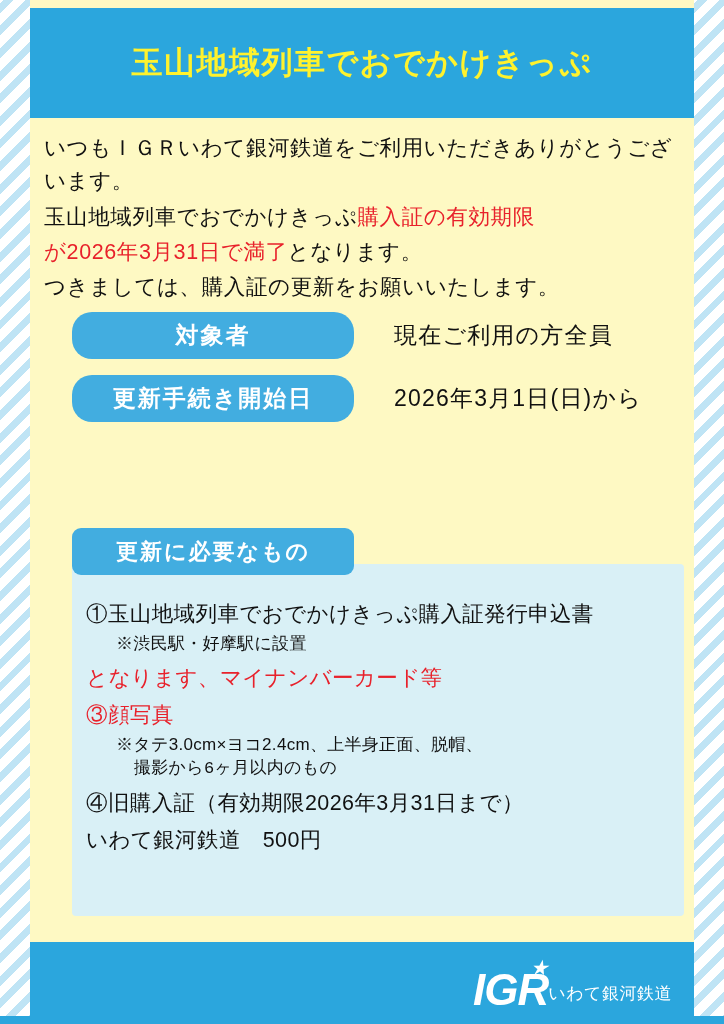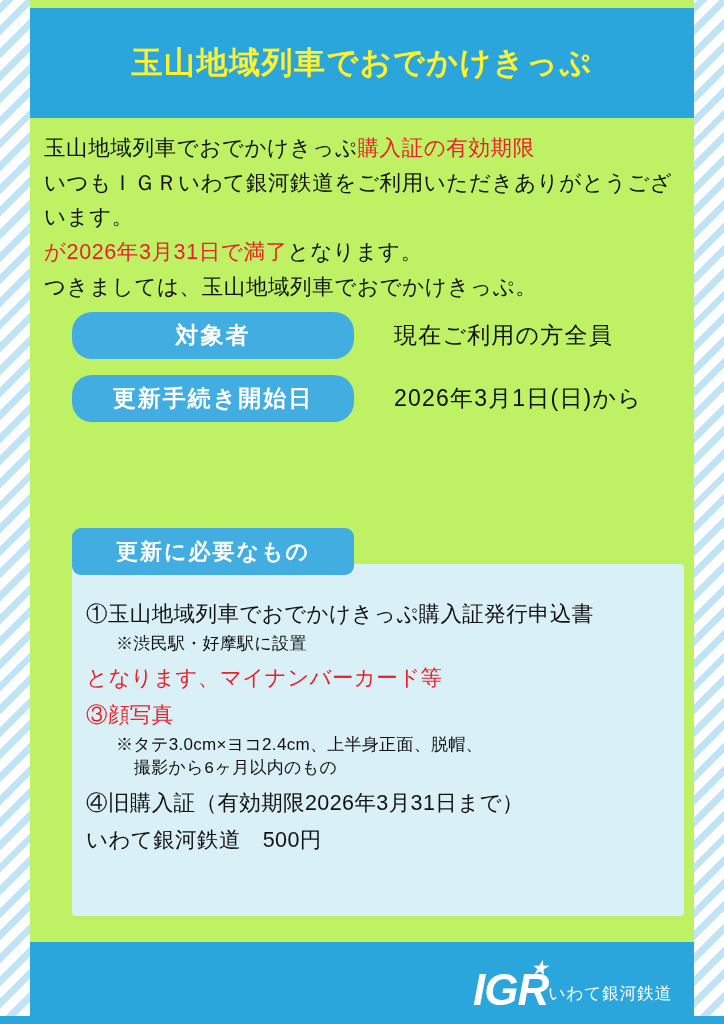--- a/index.html
+++ b/index.html
@@ -32,21 +32,21 @@
   }
   .stripe-left { left: 0; }
   .stripe-right { right: 0; }
 
   .page {
     position: absolute;
     left: 30px;
     top: 0;
     width: 664px;
     height: 1024px;
-    background: #bef264;
+    background: #fef9c3;
   }
 
   
   .header {
     position: absolute;
     left: 0;
     top: 8px;
     width: 664px;
     height: 110px;
     background: #2ba6dd;
@@ -222,24 +222,24 @@
 <div class="stripe-edge stripe-left"></div>
 <div class="stripe-edge stripe-right"></div>
 
 <div class="page">
 
   <div class="header">
     <div class="header-line">玉山地域列車でおでかけきっぷ</div>
   </div>
 
   <div class="intro">
+    <p>いつもＩＧＲいわて銀河鉄道をご利用いただきありがとうございます。</p>
     <p><span>玉山地域列車でおでかけきっぷ</span><span class="red">購入証の有効期限</span></p>
-    <p>いつもＩＧＲいわて銀河鉄道をご利用いただきありがとうございます。</p>
     <p><span class="red">が2026年3月31日で満了</span><span>となります。</span></p>
-    <p>つきましては、玉山地域列車でおでかけきっぷ。</p>
+    <p>つきましては、購入証の更新をお願いいたします。</p>
   </div>
 
   <div class="rows">
     <div class="row">
       <div class="row-label">対象者</div>
       <div class="row-value">現在ご利用の方全員</div>
     </div>
     <div class="row">
       <div class="row-label">更新手続き開始日</div>
       <div class="row-value">2026年3月1日(日)から</div>

